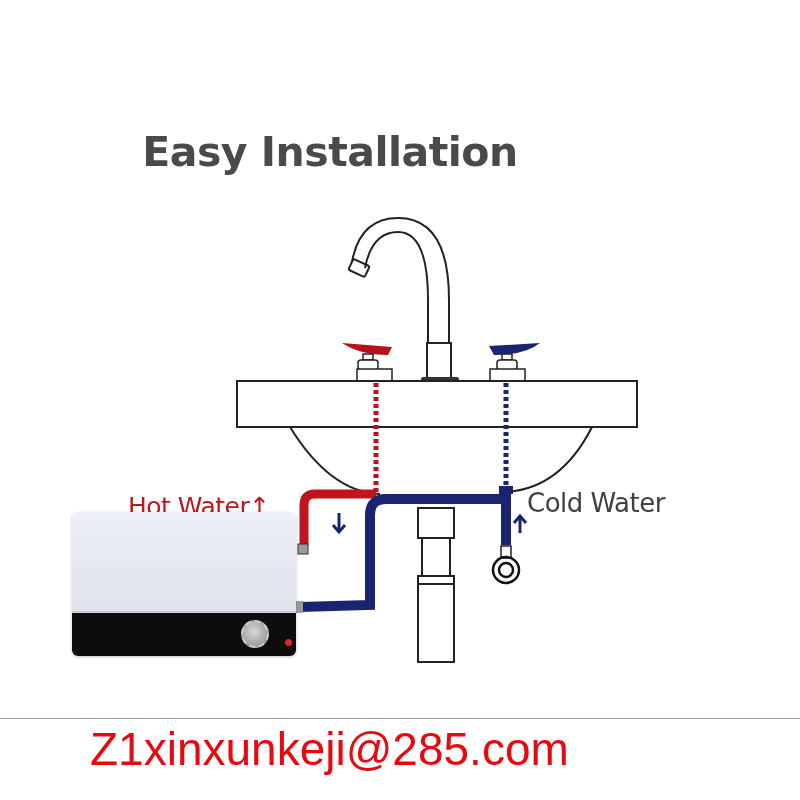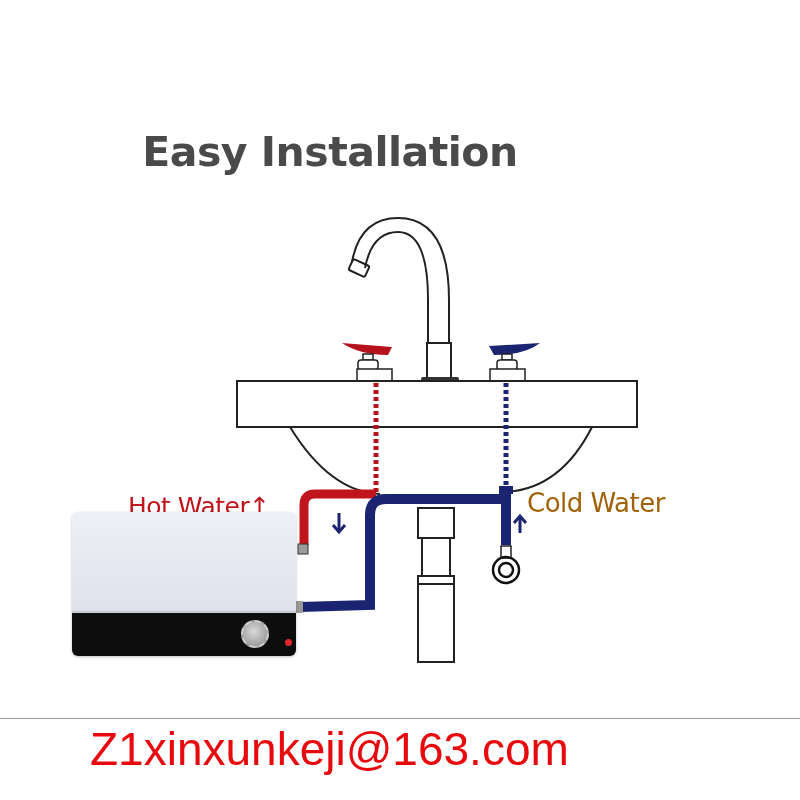--- a/index.html
+++ b/index.html
@@ -1,20 +1,20 @@
 <!DOCTYPE html>
 <html><head>
 <meta charset="utf-8">
 <style>
   html, body { margin:0; padding:0; background:#ffffff; }
   body { width:800px; height:800px; position:relative; overflow:hidden; font-family:"DejaVu Sans", sans-serif; }
   .title { position:absolute; left:0; width:660px; top:128px; text-align:center; font-size:41px; font-weight:bold; color:#4a4a4a; letter-spacing:-0.5px; font-family:"DejaVu Sans", sans-serif; }
   .diagram { position:absolute; left:0; top:0; width:800px; height:800px; }
   .hot-label { position:absolute; left:128px; top:484px; font-size:25px; color:#c0151d; font-family:"DejaVu Sans", sans-serif; letter-spacing:-0.5px;margin-top:8px; }
-  .cold-label { position:absolute; left:527px; top:488px; font-size:26px; color:#a16207; font-family:"DejaVu Sans", sans-serif; letter-spacing:-0.5px; }
+  .cold-label { position:absolute; left:527px; top:488px; font-size:26px; color:#404040; font-family:"DejaVu Sans", sans-serif; letter-spacing:-0.5px; }
   .divider { position:absolute; left:0; top:718px; width:800px; height:1px; background:#9a9a9a; }
   .email { position:absolute; left:90px; top:722px; font-size:46px; color:#e8090e; font-family:"Liberation Sans", sans-serif; }
   .heater { position:absolute; left:72px; top:512px; width:224px; height:144px; border-radius:6px; overflow:hidden; box-shadow:0 1px 3px rgba(0,0,0,0.25); }
   .heater-top { height:99px; background:linear-gradient(180deg,#eef0f6 0%,#dfe2ec 100%); border-bottom:2px solid #c9ccd6; }
   .heater-bottom { height:43px; background:#0d0d0d; position:relative; }
   .knob { position:absolute; left:169px; top:7px; width:28px; height:28px; border-radius:50%; background:radial-gradient(circle at 45% 40%,#d8d8d8,#8a8a8a); border:2px dashed #cfcfcf; box-sizing:border-box; }
   .power-led { position:absolute; left:213px; top:26px; width:7px; height:7px; border-radius:50%; background:#e0262d; }
 </style>
 </head>
 <body>
@@ -87,13 +87,13 @@
 
 <div class="heater">
   <div class="heater-top"></div>
   <div class="heater-bottom">
     <div class="knob"></div>
     <div class="power-led"></div>
   </div>
 </div>
 
 <div class="divider"></div>
-<div class="email">Z1xinxunkeji@163.com</div>
+<div class="email">Z1xinxunkeji@285.com</div>
 
 </body></html>

